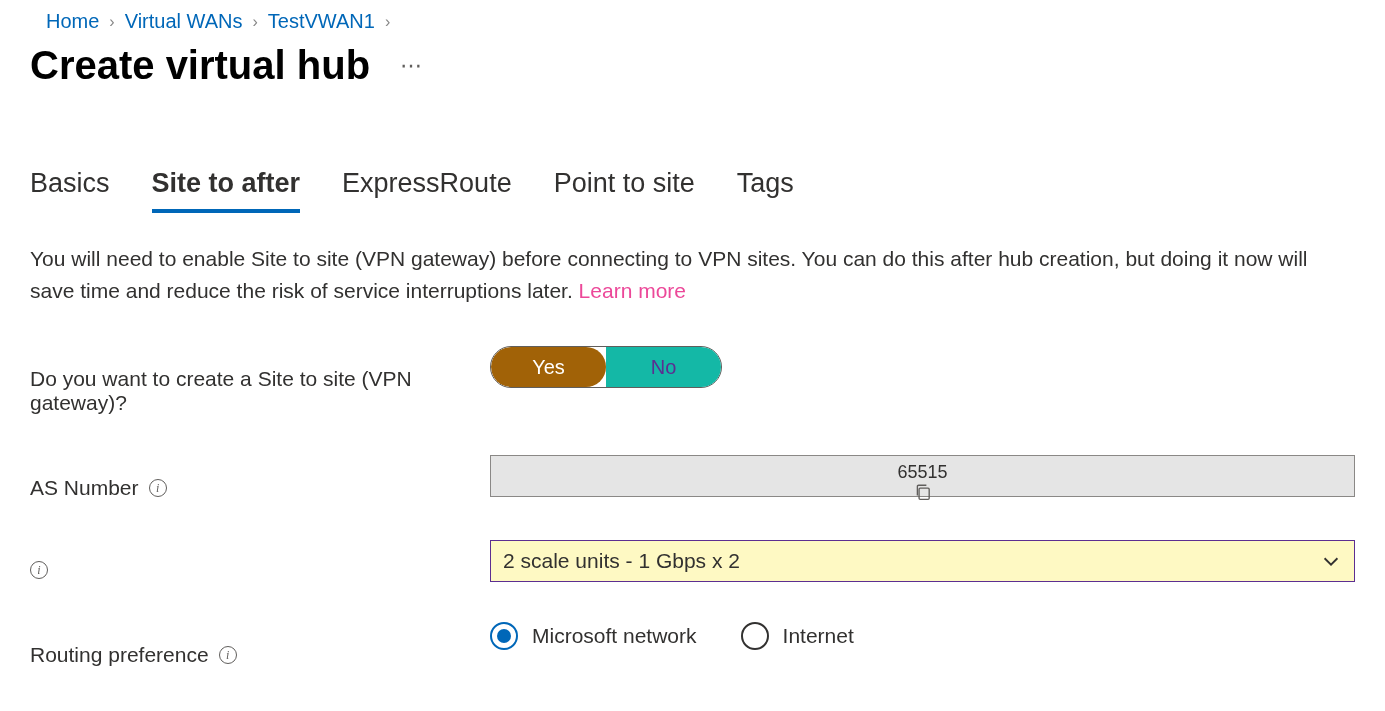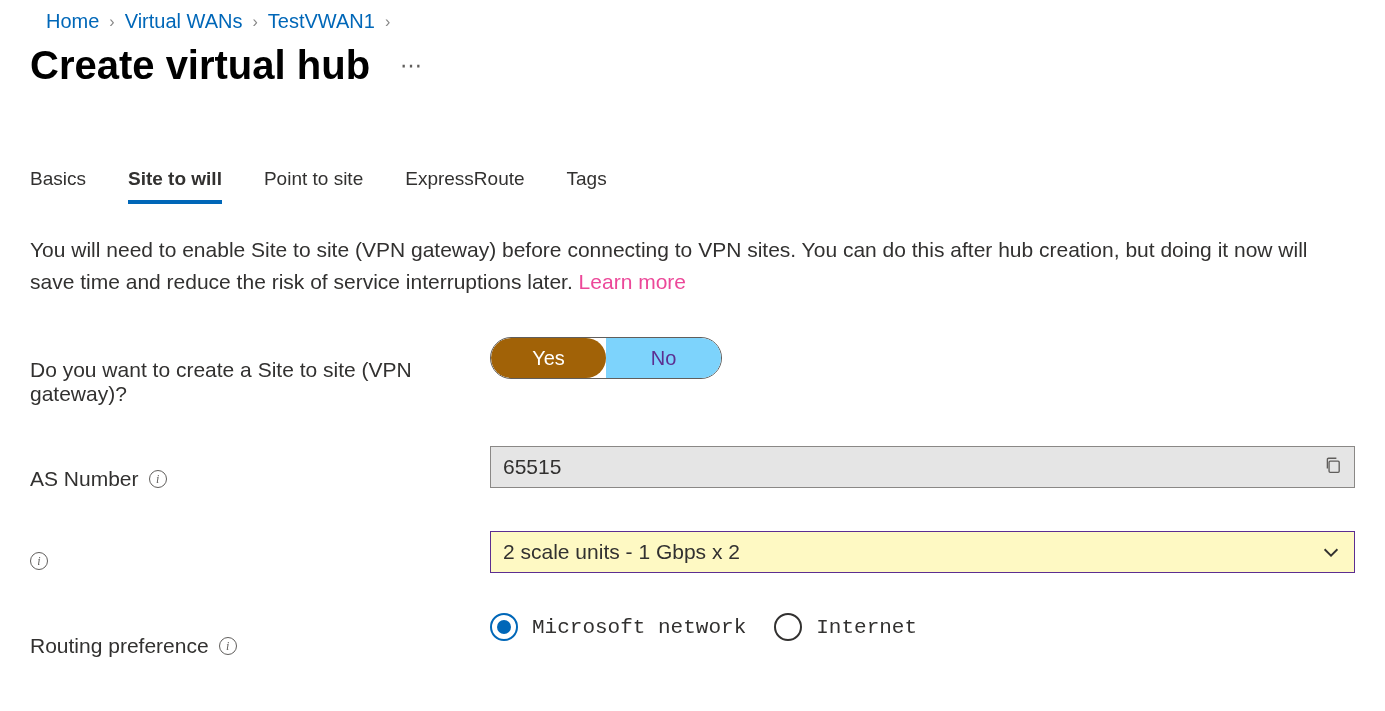--- a/index.html
+++ b/index.html
@@ -46,21 +46,21 @@
     letter-spacing: 2px;
     cursor: pointer;
   }
   .tabs {
     display: flex;
     gap: 42px;
     border-bottom: none;
     margin-bottom: 30px;
   }
   .tab {
-    font-size: 19px;
+    font-size: 27px;
     padding-bottom: 10px;
     cursor: pointer;
     color: #323130;
   }
   .tab.active {
     font-weight: 600;
     border-bottom: 4px solid #0067b8;
   }
   .description {
     font-size: 21px;
@@ -122,39 +122,40 @@
     overflow: hidden;
     height: 42px;
   }
   .toggle-option {
     display: flex;
     align-items: center;
     justify-content: center;
     width: 115px;
     font-size: 20px;
     cursor: pointer;
-    background: #7dd3fc;
+    background: #14b8a6;
     color: #5c2e91;
   }
   .toggle-option.selected {
     background: #a16207;
     color: #fff;
     border-radius: 22px;
   }
   .readonly-input {
     display: flex;
     align-items: center;
     justify-content: space-between;
     background: #e5e5e5;
     border: 1px solid #8a8886;
     padding: 6px 12px;
-    font-size: 21px;
+    font-size: 18px;
     height: 42px;
     width: 865px;
     max-width: 100%;
+    flex-direction: column;
   }
   .copy-icon {
     font-size: 18px;
     color: #605e5c;
     cursor: pointer;
   }
   .select-input {
     display: flex;
     align-items: center;
     justify-content: space-between;
@@ -166,23 +167,22 @@
     width: 865px;
     max-width: 100%;
     cursor: pointer;
   }
   .chevron-down {
     width: 22px;
     height: 22px;
   }
   .radio-group {
     display: flex;
-    gap: 28px;
+    gap: 44px;
     align-items: flex-end;
-    font-family: Liberation Mono, monospace;
   }
   .radio-option {
     display: flex;
     align-items: center;
     gap: 14px;
     font-size: 21px;
     cursor: pointer;
   }
   .radio-circle {
     width: 28px;
@@ -215,23 +215,23 @@
   <span class="chevron">›</span>
 </nav>
 
 <div class="title-row">
   <h1>Create virtual hub</h1>
   <span class="more-icon">⋯</span>
 </div>
 
 <div class="tabs">
   <div class="tab">Basics</div>
-  <div class="tab active">Site to will</div>
+  <div class="tab active">Site to after</div>
+  <div class="tab">ExpressRoute</div>
   <div class="tab">Point to site</div>
-  <div class="tab">ExpressRoute</div>
   <div class="tab">Tags</div>
 </div>
 
 <p class="description">
   <span>You will need to enable Site to site (VPN gateway) before connecting to VPN sites. You can do this after hub creation, but doing it now will save time and reduce the risk of service interruptions later.  </span>
   <a>Learn more</a>
 </p>
 
 <div class="form-row">
   <div class="label-col multiline">

